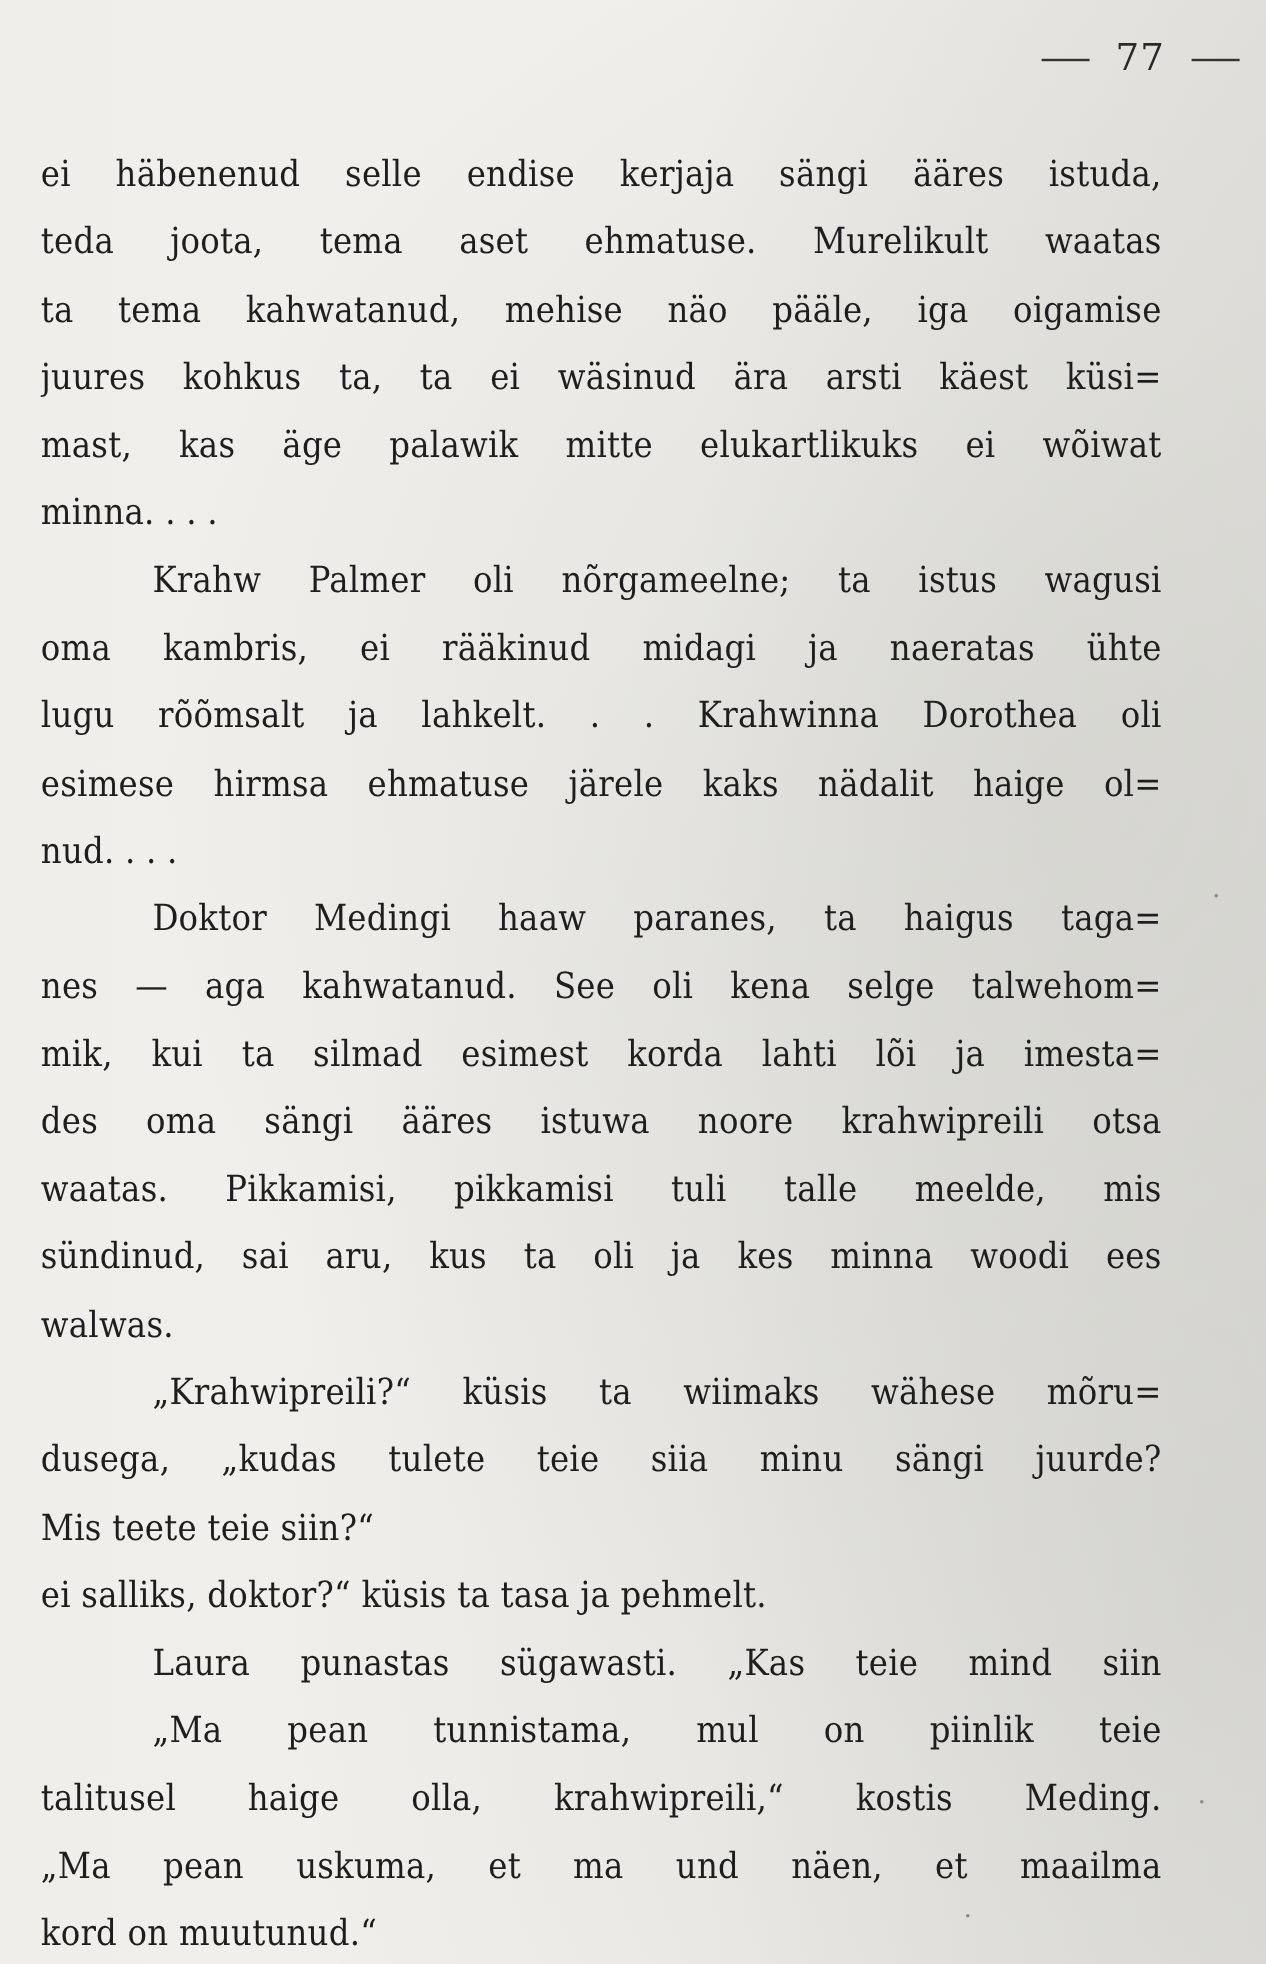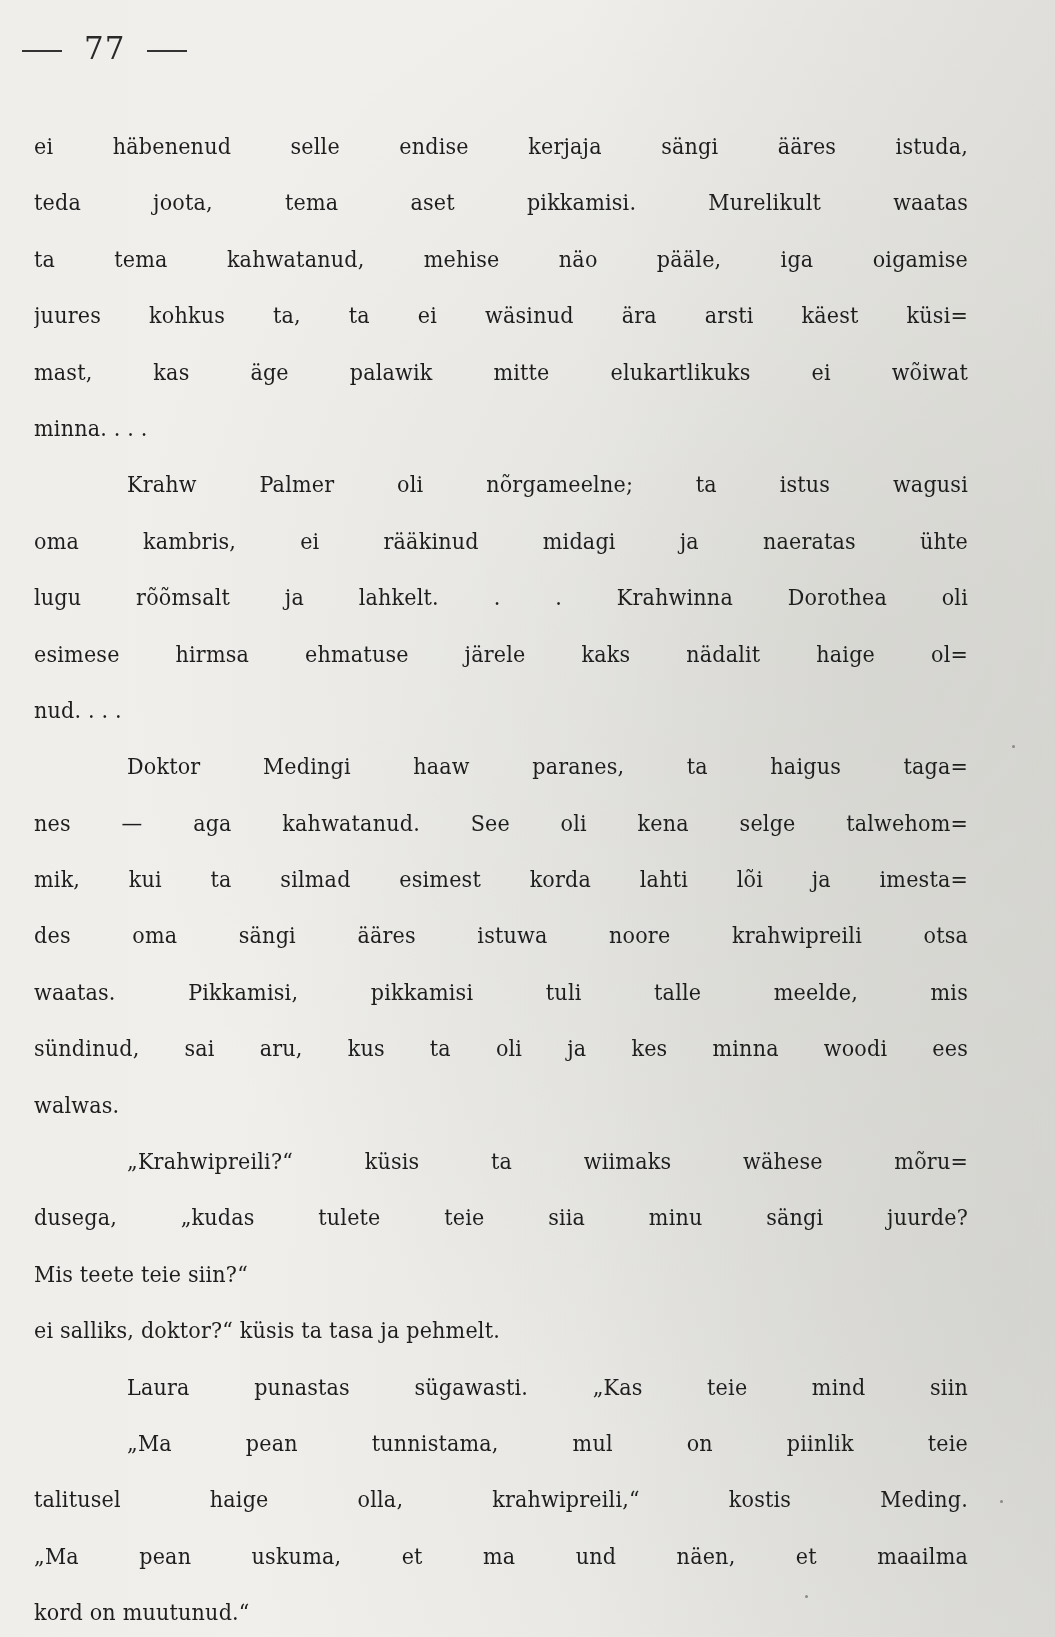--- a/index.html
+++ b/index.html
@@ -24,21 +24,21 @@
       left: 0;
       top: 0;
       width: 1055px;
       height: 1637px;
     }
     .page-number {
       position: absolute;
       top: 30px;
       left: 0;
       width: 1055px;
-      text-align: left;
+      text-align: right;
       font-size: 31px;
       letter-spacing: 1px;
       color: #2a2a2a;
     }
     .page-number .dash {
       display: inline-block;
       width: 40px;
       height: 2px;
       background: #333;
       vertical-align: middle;
@@ -46,21 +46,21 @@
     }
     .text-block {
       position: absolute;
       left: 34px;
       top: 118px;
       width: 934px;
     }
     .line {
       height: 56.4px;
       line-height: 56px;
-      font-size: 23px;
+      font-size: 30px;
       white-space: nowrap;
       overflow: hidden;
       text-align: justify;
       text-align-last: justify;
       letter-spacing: 0.2px;
       font-stretch: condensed;
     }
     .line.last {
       text-align-last: left;
     }
@@ -80,21 +80,21 @@
 
 <div class="page">
   <div class="page-number">
     <span class="dash"></span><span>77</span><span class="dash"></span>
   </div>
 
   <div class="text-block">
 
     <div class="paragraph">
       <div class="line">ei häbenenud selle endise kerjaja sängi ääres istuda,</div>
-      <div class="line">teda joota, tema aset pikkamisi. Murelikult waatas</div>
+      <div class="line">teda joota, tema aset ehmatuse. Murelikult waatas</div>
       <div class="line">ta tema kahwatanud, mehise näo pääle, iga oigamise</div>
       <div class="line">juures kohkus ta, ta ei wäsinud ära arsti käest küsi=</div>
       <div class="line">mast, kas äge palawik mitte elukartlikuks ei wõiwat</div>
       <div class="line last">minna. . . .</div>
     </div>
 
     <div class="paragraph">
       <div class="line indent">Krahw Palmer oli nõrgameelne; ta istus wagusi</div>
       <div class="line">oma kambris, ei rääkinud midagi ja naeratas ühte</div>
       <div class="line">lugu rõõmsalt ja lahkelt. . . Krahwinna Dorothea oli</div>

